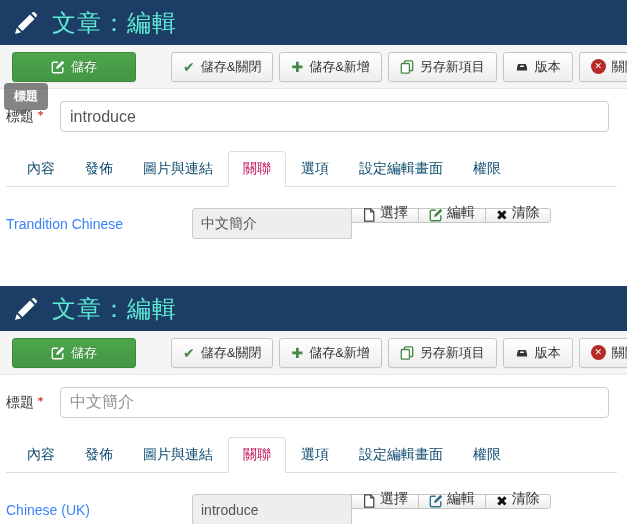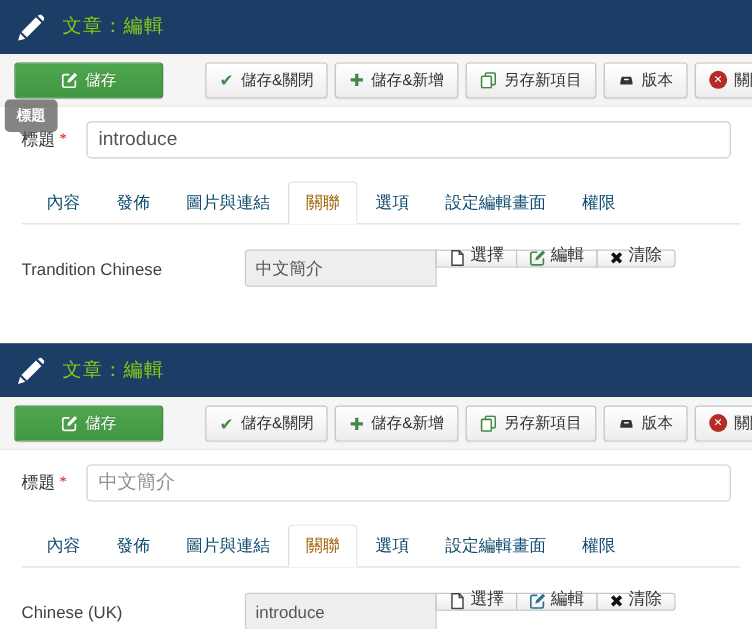--- a/index.html
+++ b/index.html
@@ -7,21 +7,21 @@
   body { height: 524px; overflow: hidden; }
 
   .panel { width: 627px; }
   .panel + .panel { margin-top: 33px; }
 
   
   .page-header {
     height: 45px; background: #1c3e66; display: flex; align-items: center;
     padding: 0 15px; gap: 15px;
   }
-  .page-title { color: #84cc16; font-size: 16px; letter-spacing: 1px; }
+  .page-title { color: #5eead4; font-size: 24px; letter-spacing: 1px; }
   .hdr-pencil { width: 22px; height: 22px; display: inline-block; }
 
   
   .toolbar {
     height: 44px; background: #f5f5f5; border-bottom: 1px solid #e7e7e7;
     display: flex; align-items: center; padding: 0 12px;
   }
   .btn {
     display: inline-flex; align-items: center; justify-content: center; gap: 6px;
     height: 30px; padding: 0 11px; font-size: 13px; color: #333;
@@ -44,21 +44,21 @@
   .ic svg { width: 100%; height: 100%; }
   .edit-ic-white { color: #ffffff; }
   .copy-ic { color: #468847; }
   .close-circle {
     width: 15px; height: 15px; border-radius: 50%; background: #b52b27;
     color: #fff; font-size: 9px; line-height: 15px; text-align: center;
     display: inline-block; font-weight: bold;
   }
 
   
-  .panel-body { position: relative; padding: 12px 10px 0 18px; }
+  .panel-body { position: relative; padding: 12px 10px 0 6px; }
 
   .tooltip {
     position: absolute; top: -6px; left: 4px; z-index: 5;
     background: rgba(85,85,85,0.72); color: #fff; font-size: 12px; font-weight: bold;
     padding: 5px 10px; border-radius: 4px;
   }
   .tooltip::after {
     content: ""; position: absolute; top: 100%; left: 12px;
     border: 6px solid transparent; border-top-color: rgba(85,85,85,0.72);
   }
@@ -75,26 +75,26 @@
   .title-input.val-gray { color: #919191; }
 
   
   .tabs { margin-top: 19px; border-bottom: 1px solid #ddd; padding-left: 6px; display: flex; }
   .tab {
     display: inline-block; padding: 8px 14px; font-size: 14px; color: #0c4a6e;
     text-decoration: none; cursor: pointer; border: 1px solid transparent;
     margin-bottom: -1px; border-radius: 4px 4px 0 0; white-space: nowrap;
   }
   .tab.active {
-    background: #fff; color: #a16207; border-color: #ddd; border-bottom-color: #fff;
+    background: #fff; color: #be185d; border-color: #ddd; border-bottom-color: #fff;
   }
 
   
   .assoc-row { display: flex; align-items: center; margin-top: 21px; padding-bottom: 14px; }
-  .assoc-label { width: 186px; font-size: 14px; color: #404040; padding-left: 0px; }
+  .assoc-label { width: 186px; font-size: 14px; color: #3b82f6; padding-left: 0px; }
   .input-group { display: flex; align-items: stretch; }
   .assoc-input {
     width: 160px; height: 31px; background: #eeeeee; border: 1px solid #ccc;
     border-radius: 3px 0 0 3px; padding: 0 8px; font-size: 14px; color: #555;
     font-family: "Liberation Sans", "DejaVu Sans", sans-serif;
   }
   .group-btn {
     display: inline-flex; align-items: flex-end; gap: 4px; height: 15px;
     padding: 0 10px; font-size: 14px; color: #333; cursor: pointer;
     background: linear-gradient(#ffffff, #ededed); border: 1px solid #c5c5c5;

